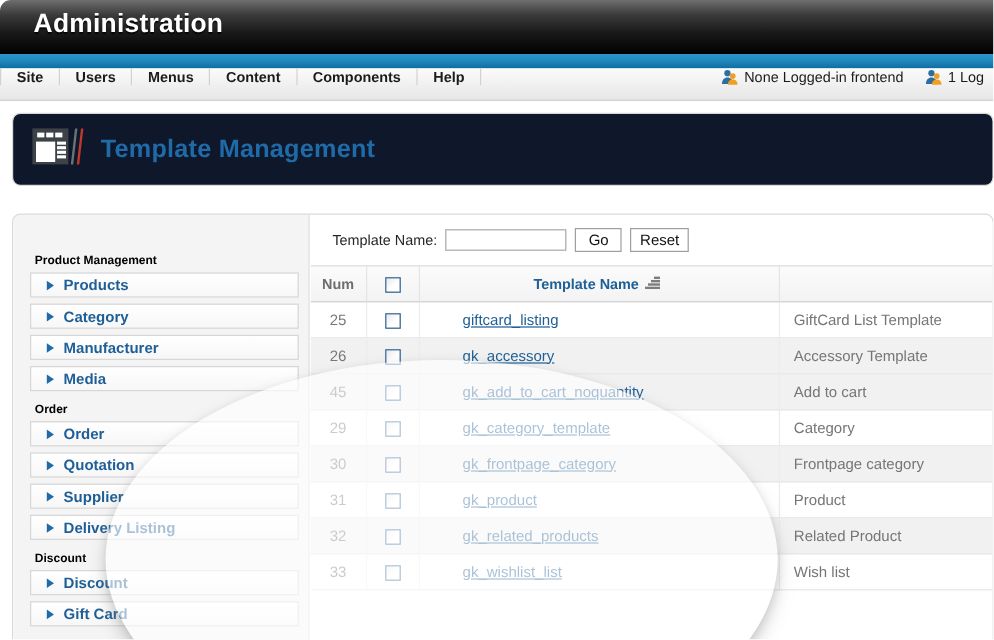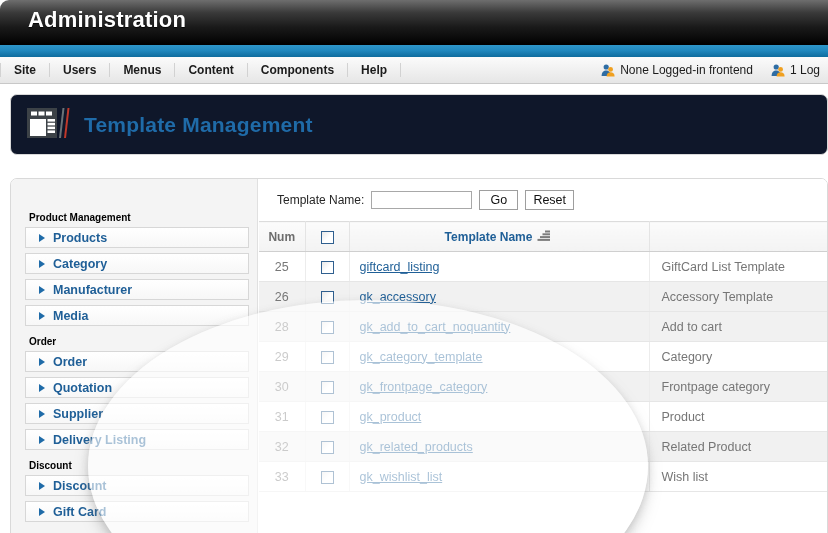--- a/index.html
+++ b/index.html
@@ -42,21 +42,21 @@
     background: linear-gradient(180deg,#2e96c9 0%,#2189bf 45%,#0f6c9e 100%);
   }
 
   
   .menubar {
     position: absolute; left: 0; top: 57px;
     width: 828px; height: 27px;
     background: linear-gradient(180deg,#fbfbfb 0%,#f0f0f0 52%,#e6e6e6 100%);
     border-bottom: 1px solid #c8c8c8;
     display: flex;
-    align-items: center;
+    align-items: flex-start;
   }
   .menu-item {
     display: flex; align-items: center;
     padding: 0 13px;
     font-size: 12px;
     font-weight: bold;
     color: #1b1b1b;
     border-right: 1px solid #d2d2d2;
     cursor: pointer;
     white-space: nowrap;
@@ -186,21 +186,21 @@
   table.tmpl td {
     height: 30px;
     border-bottom: 1px solid #e6e6e6;
     border-right: 1px solid #ececec;
     font-size: 12.5px;
     vertical-align: middle;
   }
   tr.alt td { background: #f1f1f1; }
   .col-num { width: 46px; text-align: center; color: #777; }
   .col-chk { width: 44px; text-align: center; }
-  .col-name { width: 300px; padding-left: 10px; }
+  .col-name { width: 300px; padding-left: 36px; }
   .col-desc { width: 180px; padding-left: 12px; color: #767676; }
   th.col-num { color: #6d6d6d; }
   th.col-name { color: #1f5f97; text-align: center; padding-left: 0; margin-left: 24px; }
   .sortwrap { display: inline-flex; align-items: center; gap: 5px; }
   .tmpl-link {
     color: #1f5f97;
     text-decoration: underline;
     cursor: pointer;
     font-size: 12.5px;
   }
@@ -375,21 +375,21 @@
               <td class="col-name"><span class="tmpl-link">giftcard_listing</span></td>
               <td class="col-desc">GiftCard List Template</td>
             </tr>
             <tr class="alt">
               <td class="col-num">26</td>
               <td class="col-chk"><span class="chk"></span></td>
               <td class="col-name"><span class="tmpl-link">gk_accessory</span></td>
               <td class="col-desc">Accessory Template</td>
             </tr>
             <tr class="alt">
-              <td class="col-num">28</td>
+              <td class="col-num">45</td>
               <td class="col-chk"><span class="chk"></span></td>
               <td class="col-name"><span class="tmpl-link">gk_add_to_cart_noquantity</span></td>
               <td class="col-desc">Add to cart</td>
             </tr>
             <tr class="">
               <td class="col-num">29</td>
               <td class="col-chk"><span class="chk"></span></td>
               <td class="col-name"><span class="tmpl-link">gk_category_template</span></td>
               <td class="col-desc">Category</td>
             </tr>

